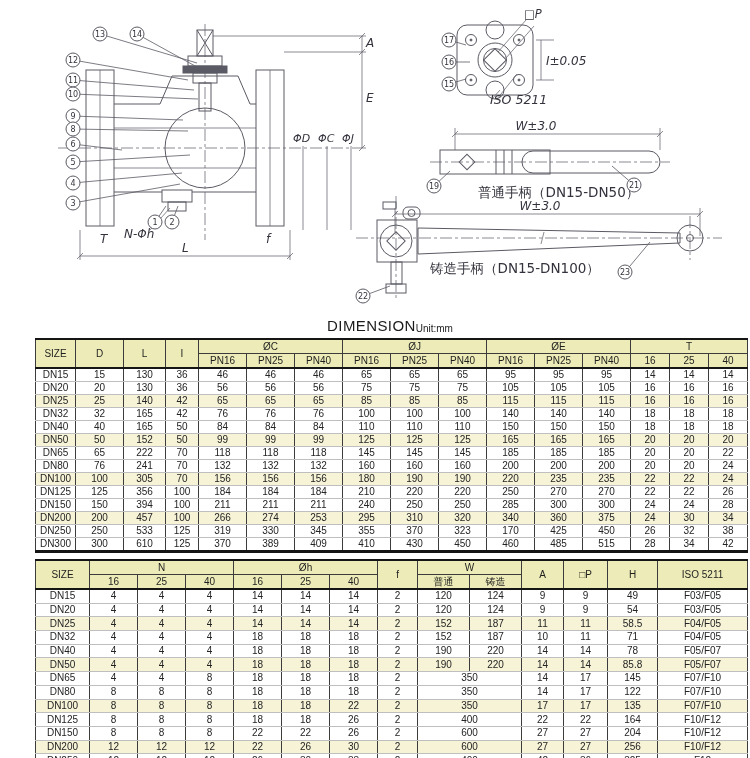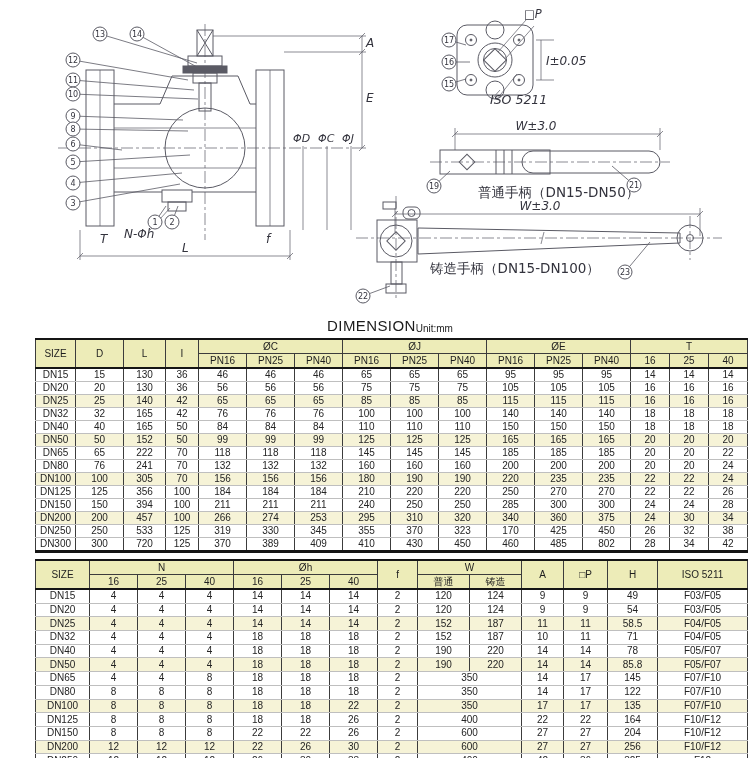--- a/index.html
+++ b/index.html
@@ -557,31 +557,31 @@
         <td>170</td>
         <td>425</td>
         <td>450</td>
         <td>26</td>
         <td>32</td>
         <td>38</td>
       </tr>
       <tr>
         <td>DN300</td>
         <td>300</td>
-        <td>720</td>
+        <td>610</td>
         <td>125</td>
         <td>370</td>
         <td>389</td>
         <td>409</td>
         <td>410</td>
         <td>430</td>
         <td>450</td>
         <td>460</td>
         <td>485</td>
-        <td>802</td>
+        <td>515</td>
         <td>28</td>
         <td>34</td>
         <td>42</td>
       </tr>
     </tbody>
 </table>
 
 <div class="gap"></div>
 
 <table class="t2">

